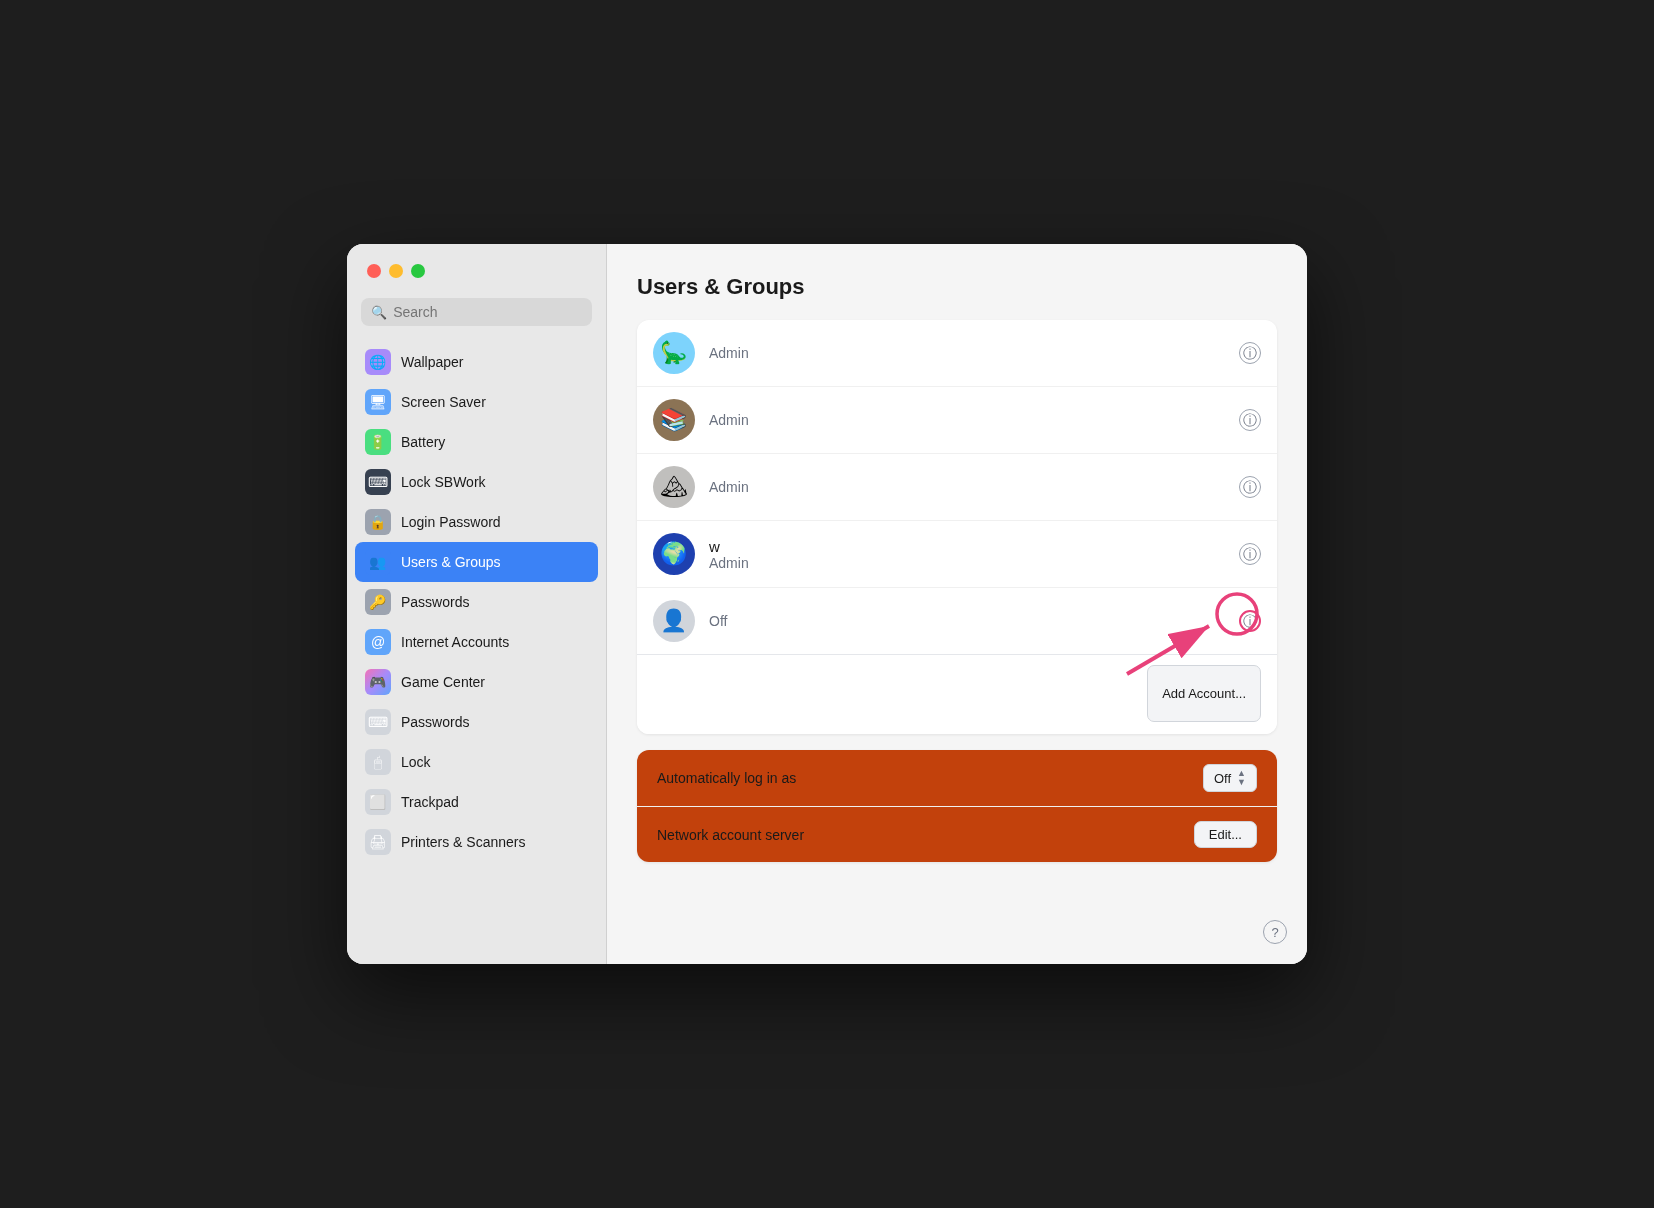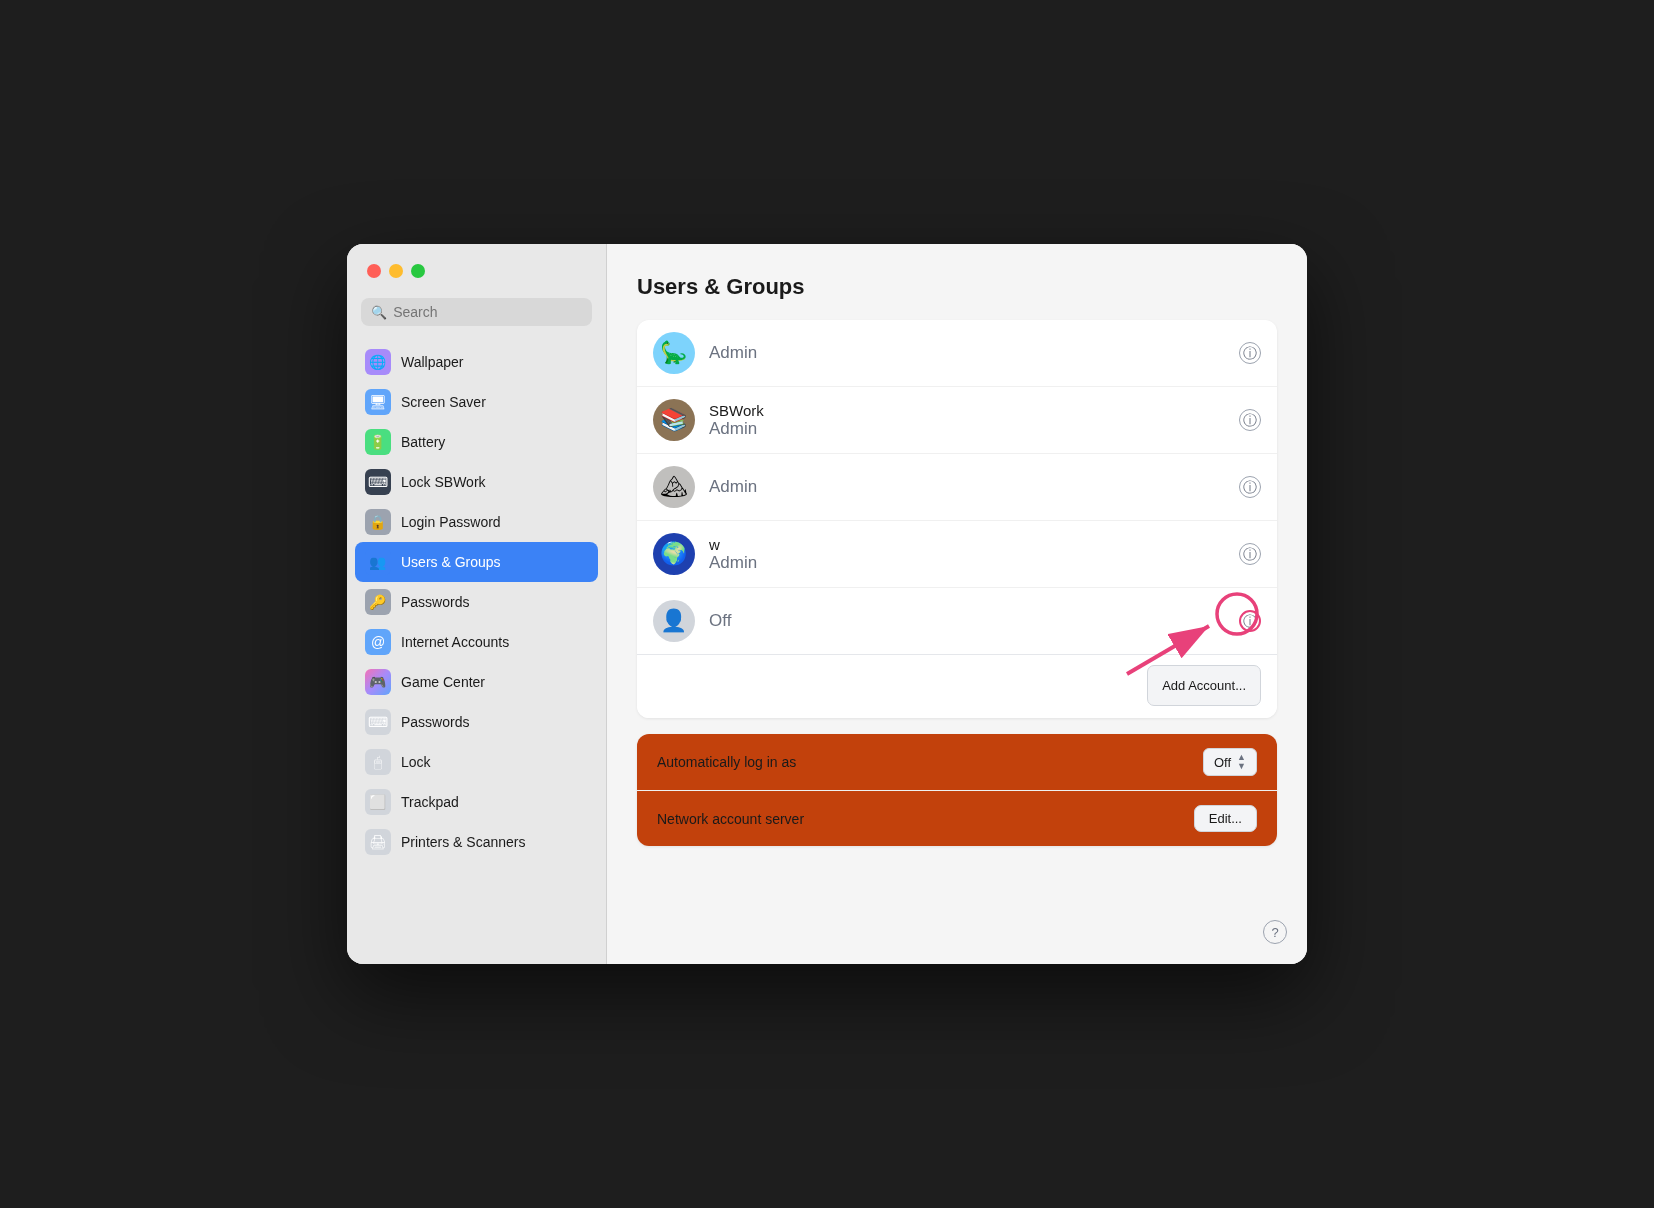--- a/index.html
+++ b/index.html
@@ -167,21 +167,21 @@
     .avatar-w { background: #1e40af; }
     .avatar-guest { background: #d1d5db; }
 
     .user-info { flex: 1; }
     .user-name {
       font-size: 15px;
       font-weight: 500;
       color: #1a1a1a;
     }
     .user-role {
-      font-size: 17px;
+      font-size: 14px;
       color: #6b7280;
     }
     .info-btn {
       width: 22px;
       height: 22px;
       border-radius: 50%;
       border: 1.5px solid #9ca3af;
       display: flex;
       align-items: center;
       justify-content: center;
@@ -200,21 +200,21 @@
       display: flex;
       justify-content: flex-end;
       padding: 10px 16px 12px 16px;
       background: white;
       border-top: 1px solid #e5e7eb;
     }
     .add-account-btn {
       background: #f3f4f6;
       border: 1px solid #d1d5db;
       border-radius: 7px;
-      padding: 12px 14px;
+      padding: 20px 14px;
       font-size: 13px;
       color: #1a1a1a;
       cursor: pointer;
     }
 
     
     .settings-card {
       background: #c2410c;
       border-radius: 12px;
       overflow: hidden;
@@ -377,21 +377,20 @@
       <div class="user-row">
             <div class="user-avatar avatar-stacey">🦕</div>
             <div class="user-info">
               <div class="user-role">Admin</div>
             </div>
             <button class="info-btn" style="font-size: 14px; line-height: 1;">ⓘ</button>
           </div>
           <div class="user-row">
             <div class="user-avatar avatar-sbwork">📚</div>
             <div class="user-info">
-              <div class="user-name">SBWork</div>
               <div class="user-role">Admin</div>
             </div>
             <button class="info-btn" style="font-size: 14px; line-height: 1;">ⓘ</button>
           </div>
           <div class="user-row">
             <div class="user-avatar avatar-staceybutler">🏔</div>
             <div class="user-info">
               <div class="user-role">Admin</div>
             </div>
             <button class="info-btn" style="font-size: 14px; line-height: 1;">ⓘ</button>

